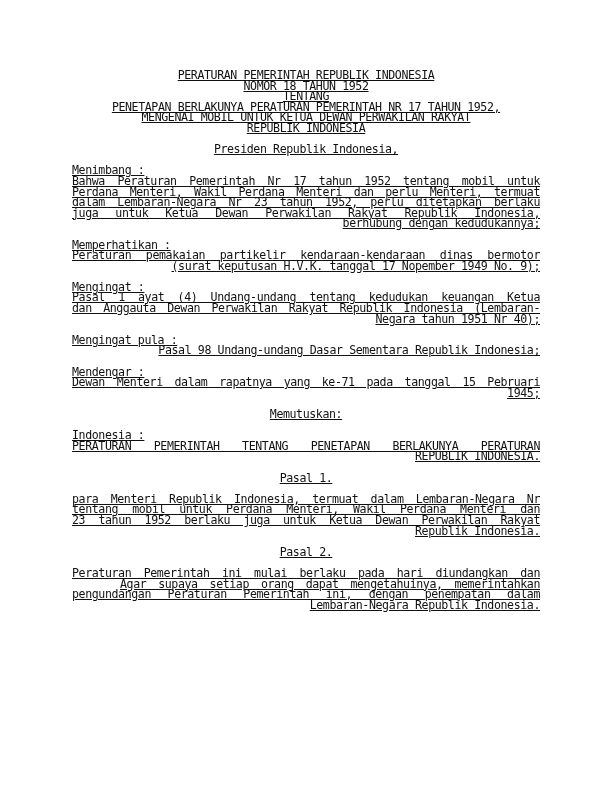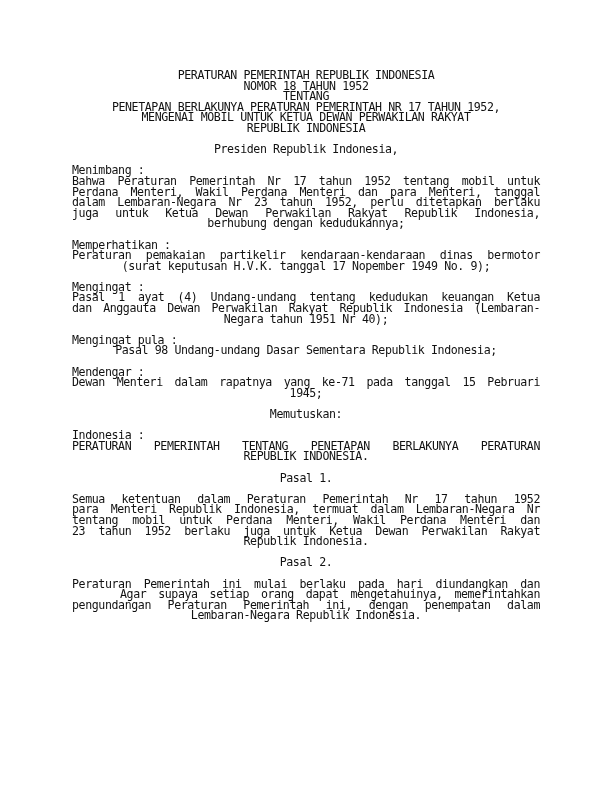--- a/index.html
+++ b/index.html
@@ -2,25 +2,26 @@
 <html><head>
   <meta charset="utf-8">
   <style>
     html, body { margin: 0; padding: 0; background: #ffffff; }
     body { width: 612px; height: 792px; position: relative; overflow: hidden; }
     .page {
       position: absolute; left: 72px; top: 70px; width: 468px;
       font-family: "DejaVu Sans Mono", "Liberation Mono", monospace;
       font-size: 11.6px; line-height: 10.6px; color: #111111;
       letter-spacing: -0.4px;
+      text-decoration: underline;
     }
     .center { text-align: center; white-space: pre; }
     .line { display: block; white-space: pre; }
     .just { text-align: justify; text-align-last: justify; display: block; }
-    .last { text-align: center; display: block; }
+    .last { text-align: right; display: block; }
     .gap { height: 10.6px; }
     .indent { padding-left: 48px; }
   </style>
 </head>
 <body>
 
 <div class="page">
   <div>
     <span class="center line">PERATURAN PEMERINTAH REPUBLIK INDONESIA</span>
     <span class="center line">NOMOR 18 TAHUN 1952</span>
@@ -29,21 +30,21 @@
     <span class="center line">MENGENAI MOBIL UNTUK KETUA DEWAN PERWAKILAN RAKYAT</span>
     <span class="center line">REPUBLIK INDONESIA</span>
   </div>
   <div class="gap"></div>
   <span class="center line">Presiden Republik Indonesia,</span>
   <div class="gap"></div>
 
   <div>
     <span class="line">Menimbang :</span>
     <span class="just">Bahwa Peraturan Pemerintah Nr 17 tahun 1952 tentang mobil untuk</span>
-    <span class="just">Perdana Menteri, Wakil Perdana Menteri dan para Menteri, tanggal</span>
+    <span class="just">Perdana Menteri, Wakil Perdana Menteri dan perlu Menteri, termuat</span>
     <span class="just">dalam Lembaran-Negara Nr 23 tahun 1952, perlu ditetapkan berlaku</span>
     <span class="just">juga untuk Ketua Dewan Perwakilan Rakyat Republik Indonesia,</span>
     <span class="last">berhubung dengan kedudukannya;</span>
   </div>
   <div class="gap"></div>
 
   <div>
     <span class="line">Memperhatikan :</span>
     <span class="just">Peraturan pemakaian partikelir kendaraan-kendaraan dinas bermotor</span>
     <span class="last">(surat keputusan H.V.K. tanggal 17 Nopember 1949 No. 9);</span>
@@ -77,21 +78,20 @@
   <div>
     <span class="line">Indonesia :</span>
     <span class="just">PERATURAN PEMERINTAH TENTANG PENETAPAN BERLAKUNYA PERATURAN</span>
     <span class="last">REPUBLIK INDONESIA.</span>
   </div>
   <div class="gap"></div>
 
   <span class="center line">Pasal 1.</span>
   <div class="gap"></div>
   <div>
-    <span class="just">Semua ketentuan dalam Peraturan Pemerintah Nr 17 tahun 1952</span>
     <span class="just">para Menteri Republik Indonesia, termuat dalam Lembaran-Negara Nr</span>
     <span class="just">tentang mobil untuk Perdana Menteri, Wakil Perdana Menteri dan</span>
     <span class="just">23 tahun 1952 berlaku juga untuk Ketua Dewan Perwakilan Rakyat</span>
     <span class="last">Republik Indonesia.</span>
   </div>
   <div class="gap"></div>
 
   <span class="center line">Pasal 2.</span>
   <div class="gap"></div>
   <div>

